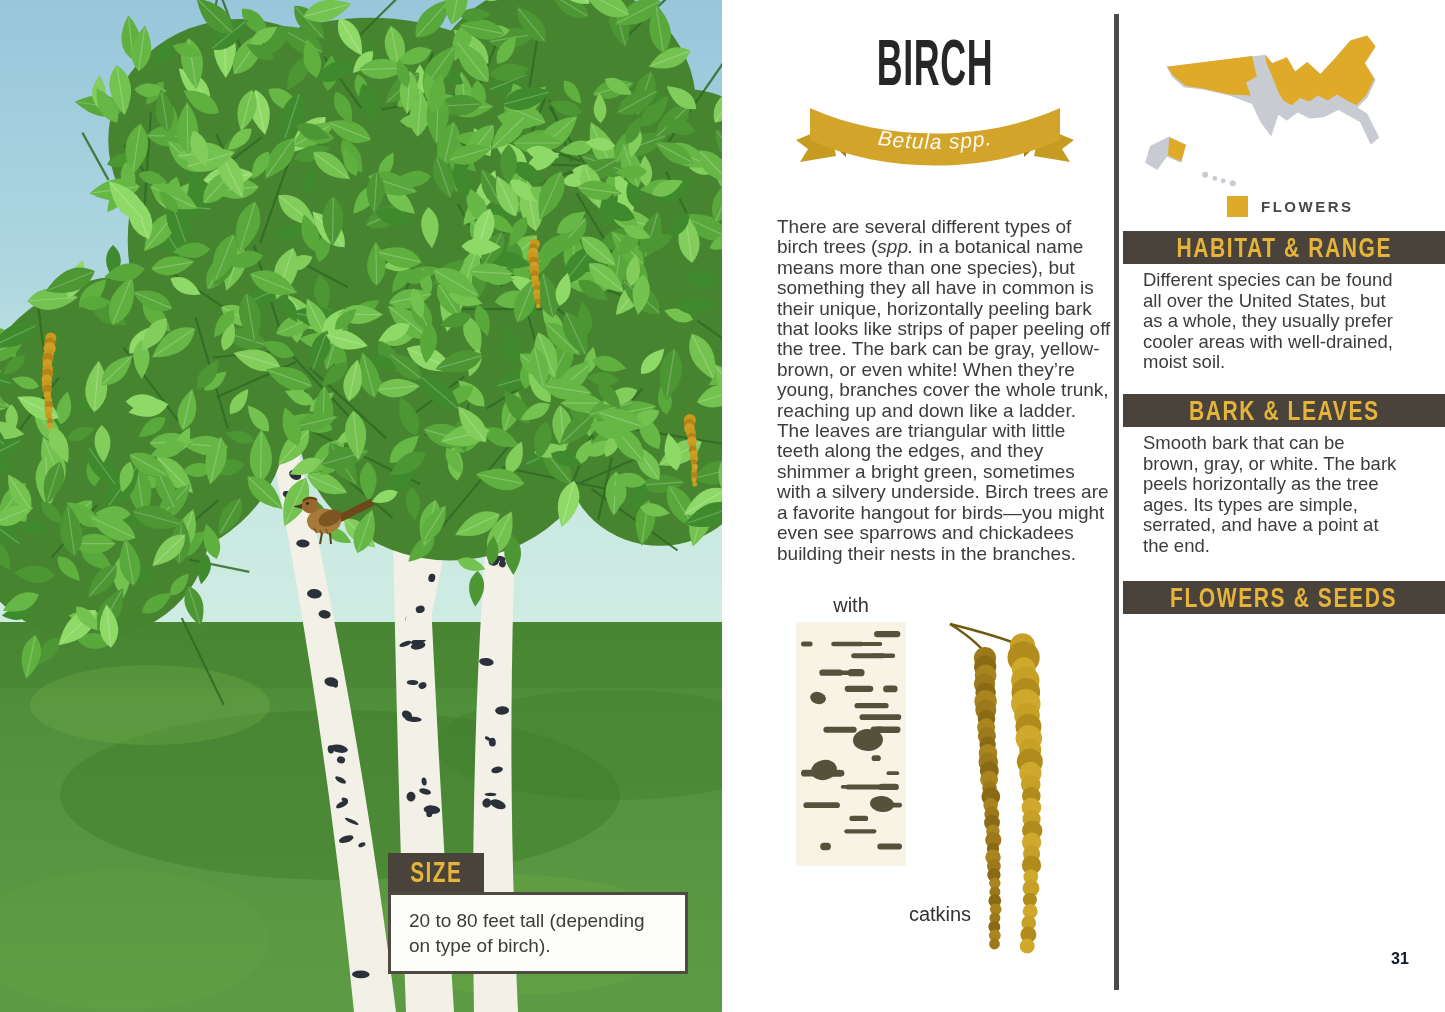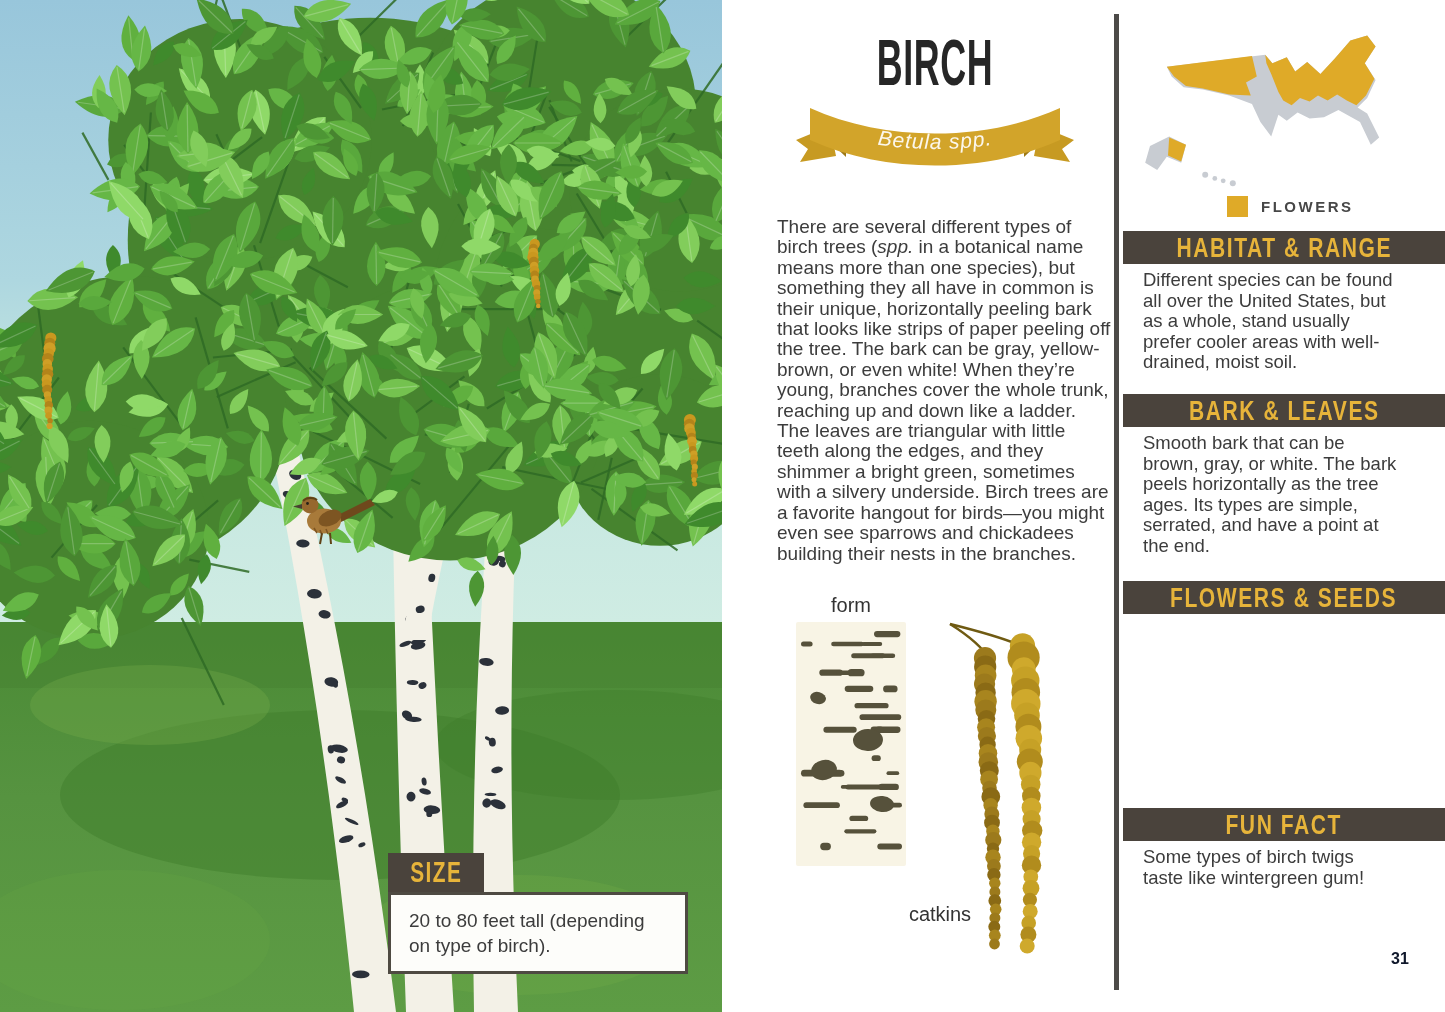--- a/index.html
+++ b/index.html
@@ -2467,21 +2467,21 @@
     <path d="M250,46 L234,61 L234,44 Z" fill="#9c7816"></path>
     <path d="M20,12 C95,46 195,46 270,12 L270,44 C195,78 95,78 20,44 Z" fill="#d2a42a"></path>
     <path id="ribbonArc" d="M30,36 Q145,70 260,36" fill="none"></path>
     <text style="font:italic 21px 'Liberation Sans',sans-serif;letter-spacing:1px" fill="#fcf7ec">
       <textPath href="#ribbonArc" startOffset="50%" text-anchor="middle" id="species-textpath">Betula spp.</textPath>
     </text>
   </svg>
 
   <p class="intro" id="intro"><span>There are several different types of birch trees (</span><i>spp.</i><span> in a botanical name means more than one species), but something they all have in common is their unique, horizontally peeling bark that looks like strips of paper peeling off the tree. The bark can be gray, yellow-brown, or even white! When they’re young, branches cover the whole trunk, reaching up and down like a ladder. The leaves are triangular with little teeth along the edges, and they shimmer a bright green, sometimes with a silvery underside. Birch trees are a favorite hangout for birds—you might even see sparrows and chickadees building their nests in the branches.</span></p>
 
-  <div class="fig-label" id="bark-label">form</div>
+  <div class="fig-label" id="bark-label">with</div>
   <svg class="bark-svg" width="116" height="250" viewBox="0 0 116 250">
     <rect x="2" y="2" width="110" height="244" rx="2" fill="#f8f4e5"></rect>
     <g id="bark-marks">
         <rect x="80.0" y="10.9" width="26.4" height="6.3" rx="3.1" fill="#56513b"></rect>
         <rect x="7.0" y="21.5" width="11.6" height="5.1" rx="2.5" fill="#56513b"></rect>
         <rect x="67.7" y="22.1" width="20.5" height="3.8" rx="1.9" fill="#56513b"></rect>
         <rect x="37.2" y="21.8" width="32.7" height="4.5" rx="2.3" fill="#56513b"></rect>
         <rect x="76.5" y="33.4" width="24.7" height="4.6" rx="2.3" fill="#56513b"></rect>
         <rect x="57.2" y="33.2" width="33.9" height="5.0" rx="2.5" fill="#56513b"></rect>
         <rect x="53.7" y="49.0" width="16.9" height="7.3" rx="3.7" fill="#56513b"></rect>
@@ -2602,37 +2602,31 @@
   </svg>
   <div class="legend">
     <span class="legend-swatch"></span>
     <span class="legend-label">FLOWERS</span>
   </div>
 
   <div class="section" id="sec-habitat">
     <div class="bar">
       <span>HABITAT &amp; RANGE</span>
     </div>
-    <div class="section-body">Different species can be found all over the United States, but as a whole, stand usually prefer cooler areas with well-drained, moist soil.</div>
+    <div class="section-body">Different species can be found all over the United States, but as a whole, they usually prefer cooler areas with well-drained, moist soil.</div>
   </div>
 
   <div class="section" id="sec-bark">
     <div class="bar">
       <span>BARK &amp; LEAVES</span>
     </div>
     <div class="section-body">Smooth bark that can be brown, gray, or white. The bark peels horizontally as the tree ages. Its types are simple, serrated, and have a point at the end.</div>
   </div>
 
   <div class="section" id="sec-flowers">
     <div class="bar">
       <span>FLOWERS &amp; SEEDS</span>
     </div>
   </div>
 
-  <div class="section" id="sec-fun">
-    <div class="bar">
-      <span>FUN FACT</span>
-    </div>
-    <div class="section-body">Some types of birch twigs taste like wintergreen gum!</div>
-  </div>
 
   <div class="page-number">31</div>
 </div>
 
 </body></html>

